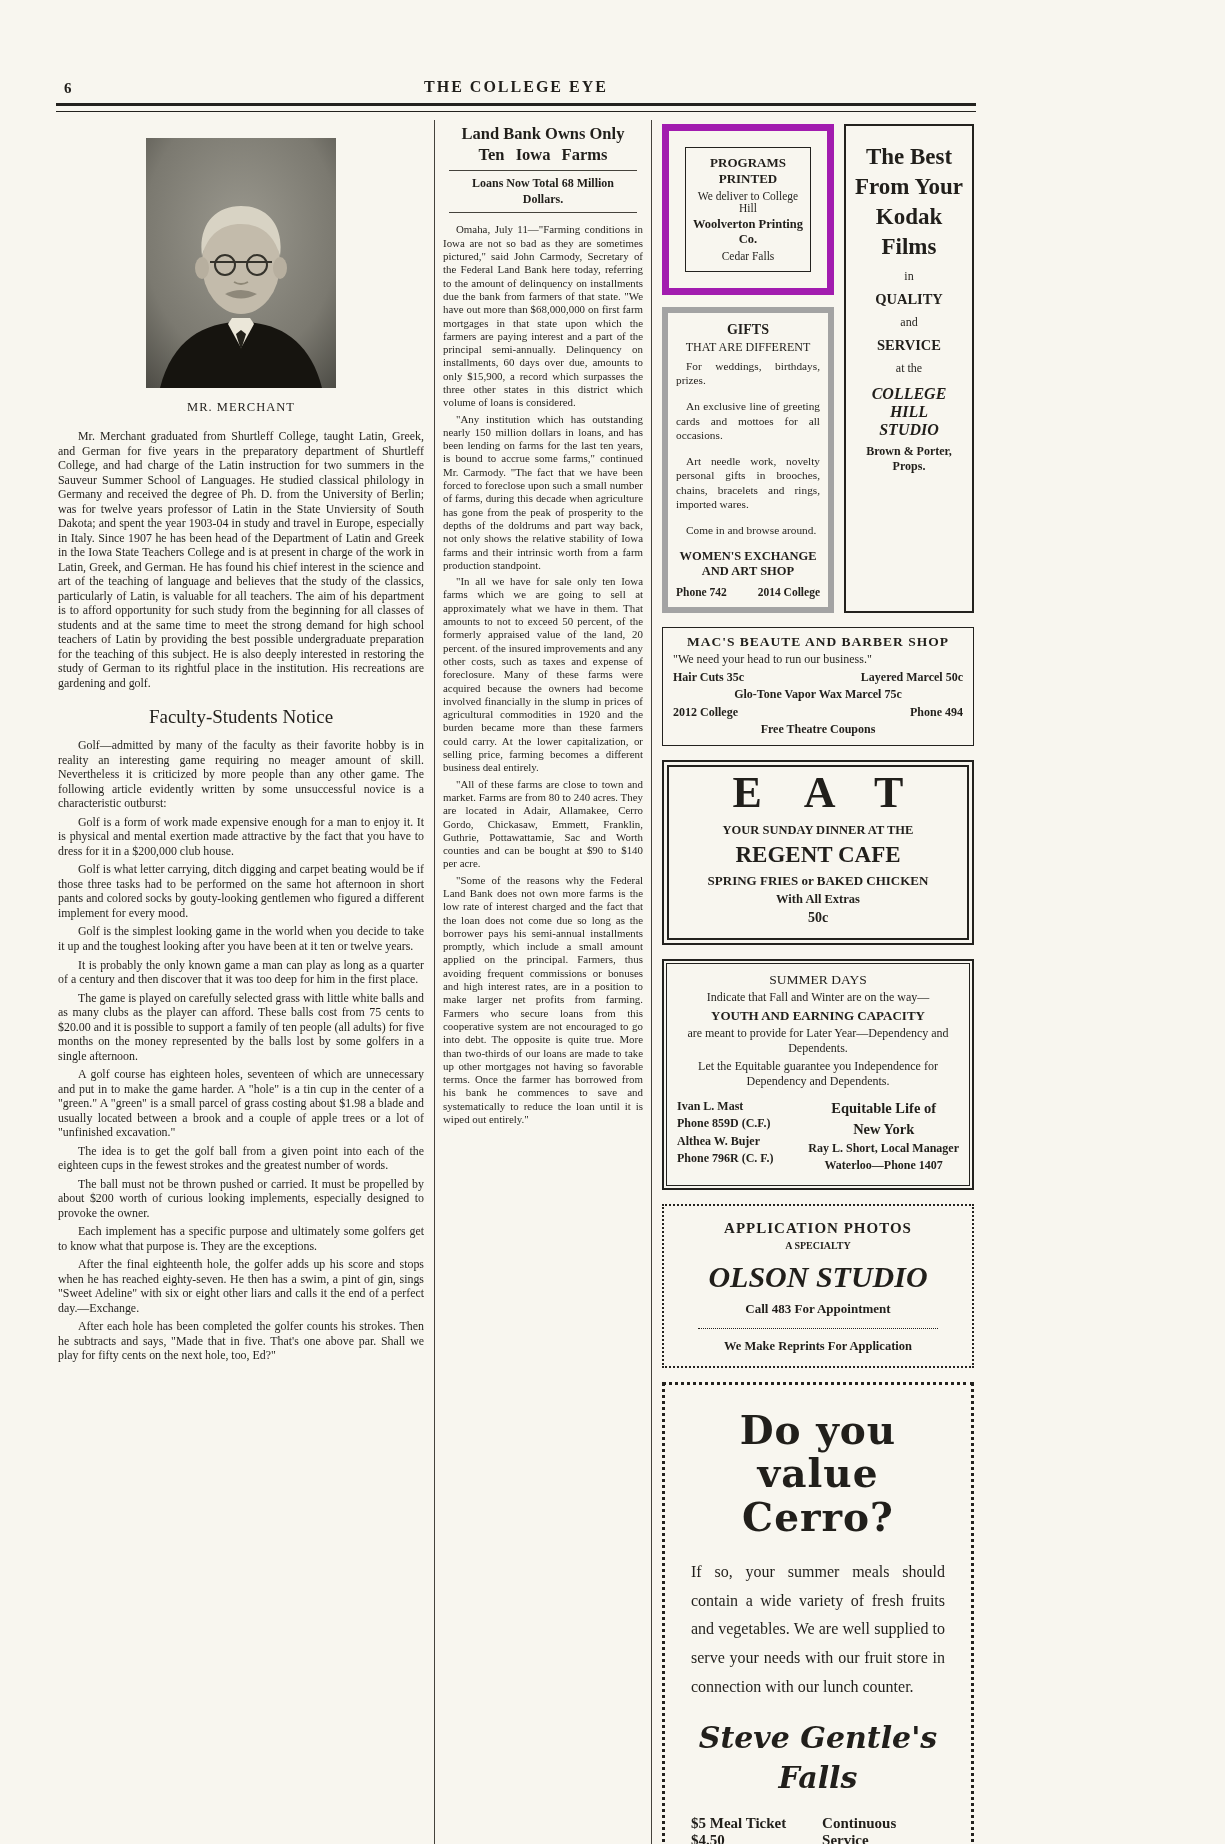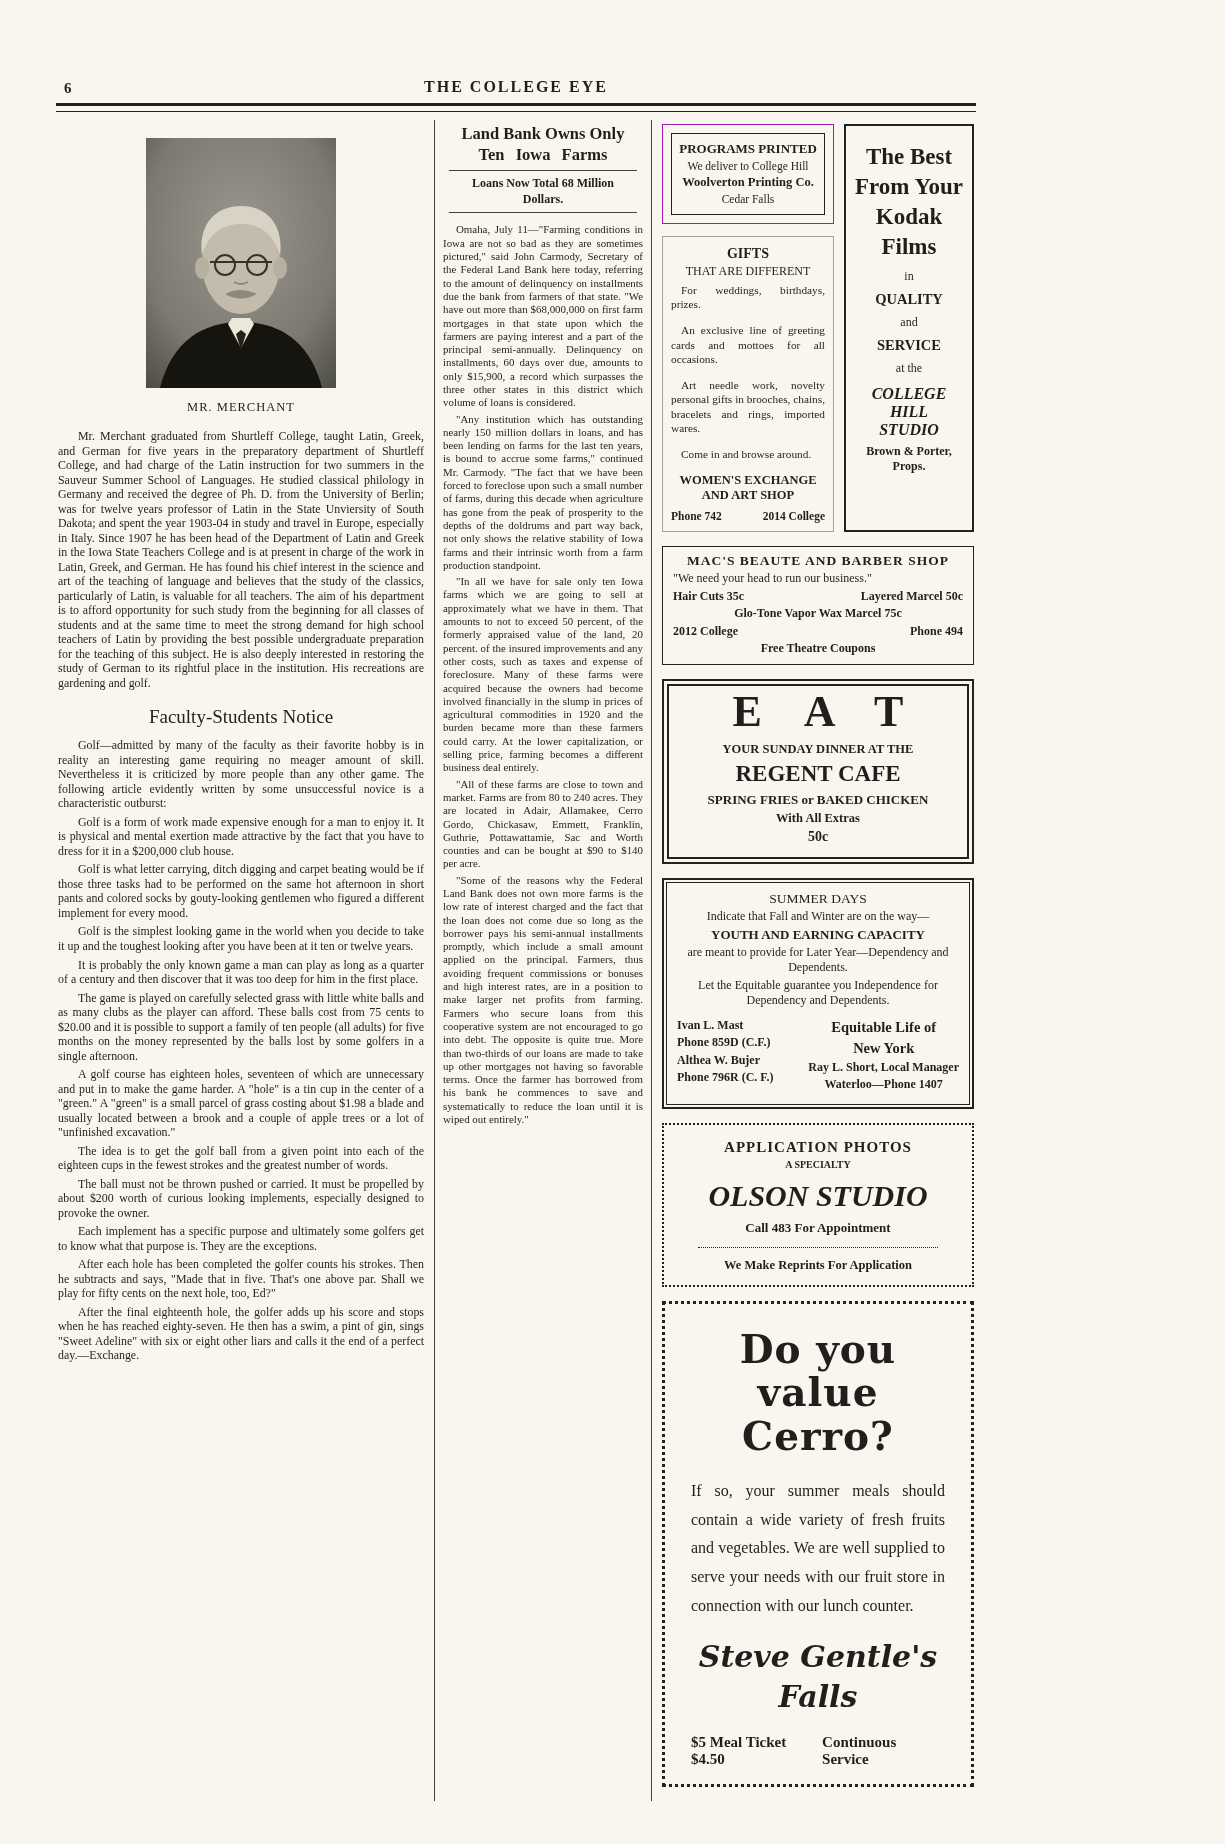--- a/index.html
+++ b/index.html
@@ -19,21 +19,21 @@
   .vrule{flex:0 0 1px;width:1px;background:#45433c;}
   .col-left{flex:0 0 366px;width:366px;padding:2px 10px 0 2px;}
   .col-mid{flex:0 0 200px;width:200px;padding:2px 8px 0 8px;}
   .col-right{flex:1;padding:4px 2px 0 10px;}
 
   
   .dbox{border:2px solid #23221e;padding:2px;}
   .dbox-inner{border:1px solid #23221e;}
   .hbox{border:2px solid #23221e;padding:3px;}
   .hbox-inner{border:2px solid #23221e;}
-  .tbox{border:1px solid #a21caf;padding:8px;}
+  .tbox{border:7px solid #a21caf;padding:16px;}
   .tbox-inner{border:1px solid #23221e;}
 
   
   .whoswho{margin:4px 0 12px;}
   .whoswho .dbox-inner{padding:9px 12px 11px;text-align:center;}
   .ww-title{font-size:27px;font-weight:bold;font-style:italic;letter-spacing:6px;}
   .ww-subtitle{font-size:21px;font-weight:bold;font-style:italic;margin-top:2px;}
   .ww-blurb{font-size:12px;font-weight:bold;line-height:1.3;margin-top:7px;}
 
   .portrait{margin:16px auto 6px;width:190px;height:250px;}
@@ -62,21 +62,21 @@
   .prog-line{font-size:11.5px;margin-top:3px;}
   .prog-co{font-size:12.5px;font-weight:bold;margin-top:3px;}
 
   .kodak{flex:1;border:2px solid #23221e;padding:16px 8px 12px;text-align:center;}
   .k-big{font-size:23px;font-weight:bold;line-height:1.3;}
   .k-small{font-size:12px;margin-top:7px;}
   .k-med{font-size:14.5px;font-weight:bold;margin-top:7px;}
   .k-studio{font-size:16px;font-weight:bold;font-style:italic;line-height:1.15;margin-top:9px;}
   .k-props{font-size:12px;font-weight:bold;margin-top:4px;}
 
-  .gifts{flex:1;border:1px solid #a3a3a3;padding:9px 8px;}
+  .gifts{flex:1;border:6px solid #a3a3a3;padding:9px 8px;}
   .g-title{font-size:14px;font-weight:bold;text-align:center;}
   .g-sub{font-size:12px;text-align:center;margin-top:2px;}
   .g-p{font-size:11.3px;line-height:1.28;text-align:justify;text-indent:10px;margin-top:4px;}
   .g-name{font-size:12.5px;font-weight:bold;text-align:center;margin-top:6px;line-height:1.25;}
   .g-row{display:flex;justify-content:space-between;font-size:11.5px;font-weight:bold;margin-top:6px;}
 
   .macs{border:1px solid #23221e;padding:6px 10px 8px;}
   .m-title{font-size:13.5px;font-weight:bold;text-align:center;letter-spacing:1px;}
   .m-tag{font-size:12px;margin-top:2px;}
   .m-row{display:flex;justify-content:space-between;font-size:12px;font-weight:bold;margin-top:3px;}
@@ -163,22 +163,22 @@
         <p class="body-p">Golf—admitted by many of the faculty as their favorite hobby is in reality an interesting game requiring no meager amount of skill.  Nevertheless it is criticized by more people than any other game.  The following article evidently written by some unsuccessful novice is a characteristic outburst:</p>
         <p class="body-p">Golf is a form of work made expensive enough for a man to enjoy it.  It is physical and mental exertion made attractive by the fact that you have to dress for it in a $200,000 club house.</p>
         <p class="body-p">Golf is what letter carrying, ditch digging and carpet beating would be if those three tasks had to be performed on the same hot afternoon in short pants and colored socks by gouty-looking gentlemen who figured a different implement for every mood.</p>
         <p class="body-p">Golf is the simplest looking game in the world when you decide to take it up and the toughest looking after you have been at it ten or twelve years.</p>
         <p class="body-p">It is probably the only known game a man can play as long as a quarter of a century and then discover that it was too deep for him in the first place.</p>
         <p class="body-p">The game is played on carefully selected grass with little white balls and as many clubs as the player can afford.  These balls cost from 75 cents to $20.00 and it is possible to support a family of ten people (all adults) for five months on the money represented by the balls lost by some golfers in a single afternoon.</p>
         <p class="body-p">A golf course has eighteen holes, seventeen of which are unnecessary and put in to make the game harder.  A "hole" is a tin cup in the center of a "green."  A "green" is a small parcel of grass costing about $1.98 a blade and usually located between a brook and a couple of apple trees or a lot of "unfinished excavation."</p>
         <p class="body-p">The idea is to get the golf ball from a given point into each of the eighteen cups in the fewest strokes and the greatest number of words.</p>
         <p class="body-p">The ball must not be thrown pushed or carried.  It must be propelled by about $200 worth of curious looking implements, especially designed to provoke the owner.</p>
         <p class="body-p">Each implement has a specific purpose and ultimately some golfers get to know what that purpose is.  They are the exceptions.</p>
+        <p class="body-p">After the final eighteenth hole, the golfer adds up his score and stops when he has reached eighty-seven.  He then has a swim, a pint of gin, sings "Sweet Adeline" with six or eight other liars and calls it the end of a perfect day.—Exchange.</p>
         <p class="body-p">After each hole has been completed the golfer counts his strokes.  Then he subtracts and says, "Made that in five.  That's one above par.  Shall we play for fifty cents on the next hole, too, Ed?"</p>
-        <p class="body-p">After the final eighteenth hole, the golfer adds up his score and stops when he has reached eighty-seven.  He then has a swim, a pint of gin, sings "Sweet Adeline" with six or eight other liars and calls it the end of a perfect day.—Exchange.</p>
       </section>
 
       <div class="vrule"></div>
 
       <section class="col-mid">
         <h2 class="mid-headline">
           <span>Land Bank Owns Only</span><br>
           <span class="spread">Ten Iowa Farms</span>
         </h2>
         <div class="mid-rule"></div>

